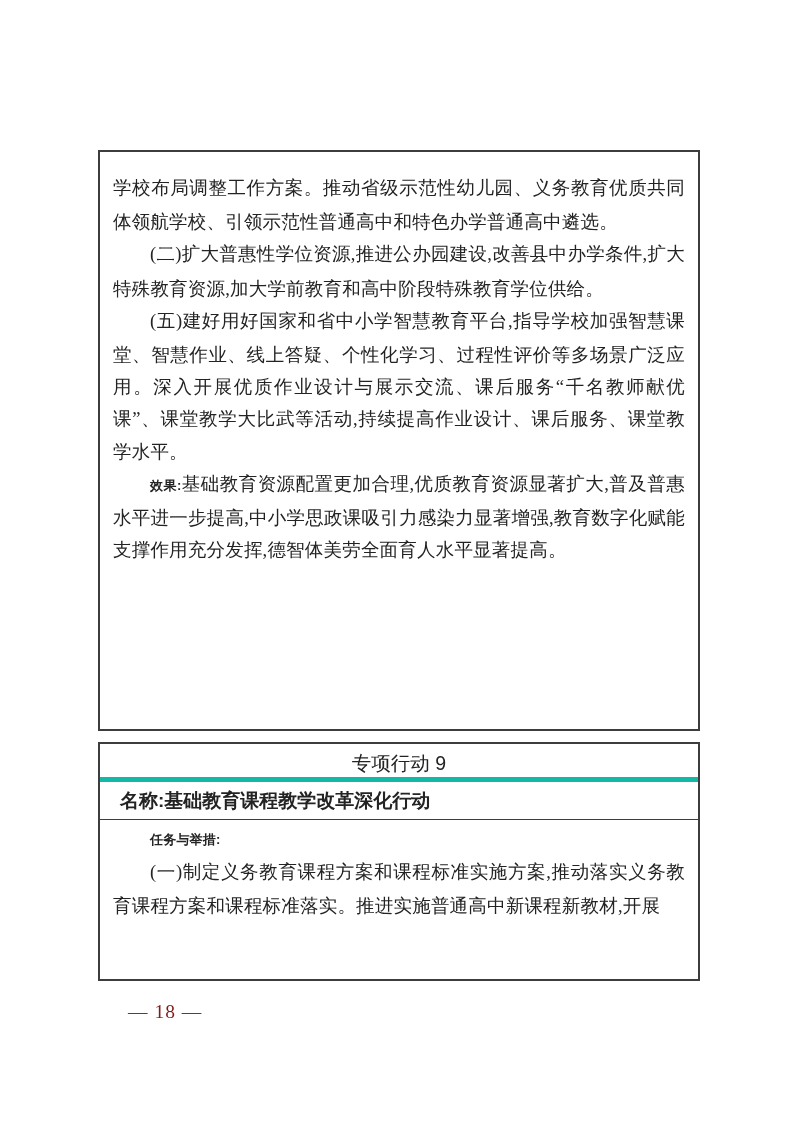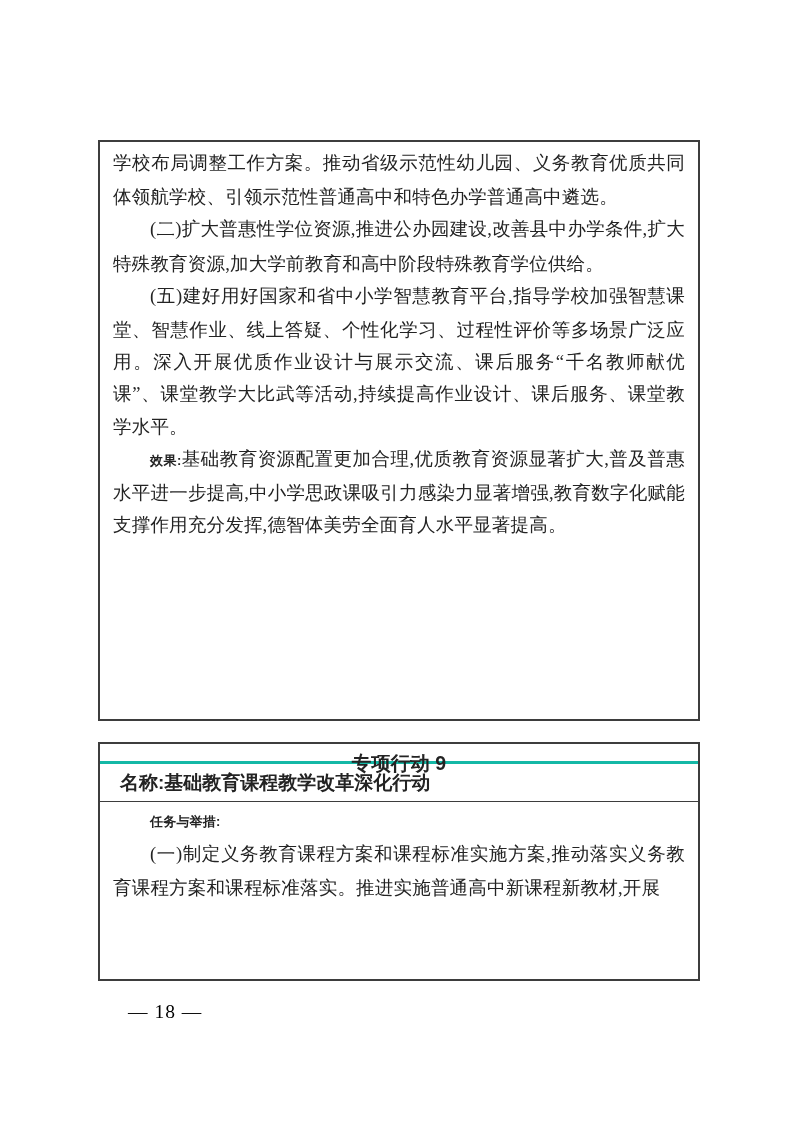--- a/index.html
+++ b/index.html
@@ -15,50 +15,50 @@
   }
   .box {
     position: absolute;
     left: 98px;
     width: 602px;
     border: 2px solid #3d3d3d;
     box-sizing: border-box;
     background: #ffffff;
   }
   .box1 {
-    top: 140px;
+    top: 150px;
     height: 581px;
-    padding: 5px 13px 0 13px;
+    padding: 20px 13px 0 13px;
     overflow: hidden;
   }
   .para {
     margin: 0;
     font-size: 18.5px;
     line-height: 32.2px;
     text-align: justify;
     letter-spacing: 0.2px;
   }
   .para.indent { text-indent: 37px; }
   .lead {
     font-family: "Liberation Sans", "DejaVu Sans", sans-serif;
     font-weight: bold;
     font-size: 13px;
   }
   .box2 {
     top: 742px;
     height: 239px;
   }
   .row-title {
-    height: 20px;
+    height: 38px;
     line-height: 38px;
     text-align: center;
     font-family: "Liberation Sans", "DejaVu Sans", sans-serif;
-    font-weight: bold;
+    font-weight: normal;
     font-size: 19.5px;
-    border-bottom: 3px solid #14b8a6;
+    border-bottom: 5px solid #14b8a6;
     box-sizing: border-box;
   }
   .row-name {
     height: 38px;
     line-height: 37px;
     padding-left: 20px;
     font-family: "Liberation Sans", "DejaVu Sans", sans-serif;
     font-weight: bold;
     font-size: 19px;
     border-bottom: 1px solid #3d3d3d;
@@ -67,21 +67,21 @@
   .row-content {
     padding: 2px 13px 0 13px;
     overflow: hidden;
   }
   .page-footer {
     position: absolute;
     left: 128px;
     top: 1001px;
     font-size: 19.5px;
     letter-spacing: 1px;
-    color: #000000;
+    color: #7f1d1d;
   }
 </style>
 </head>
 <body>
 
 <div class="page">
 
   <div class="box box1">
     <p class="para"><span class="lead"></span><span>学校布局调整工作方案。推动省级示范性幼儿园、义务教育优质共同体领航学校、引领示范性普通高中和特色办学普通高中遴选。</span></p>
     <p class="para indent"><span class="lead"></span><span>(二)扩大普惠性学位资源,推进公办园建设,改善县中办学条件,扩大特殊教育资源,加大学前教育和高中阶段特殊教育学位供给。</span></p>

